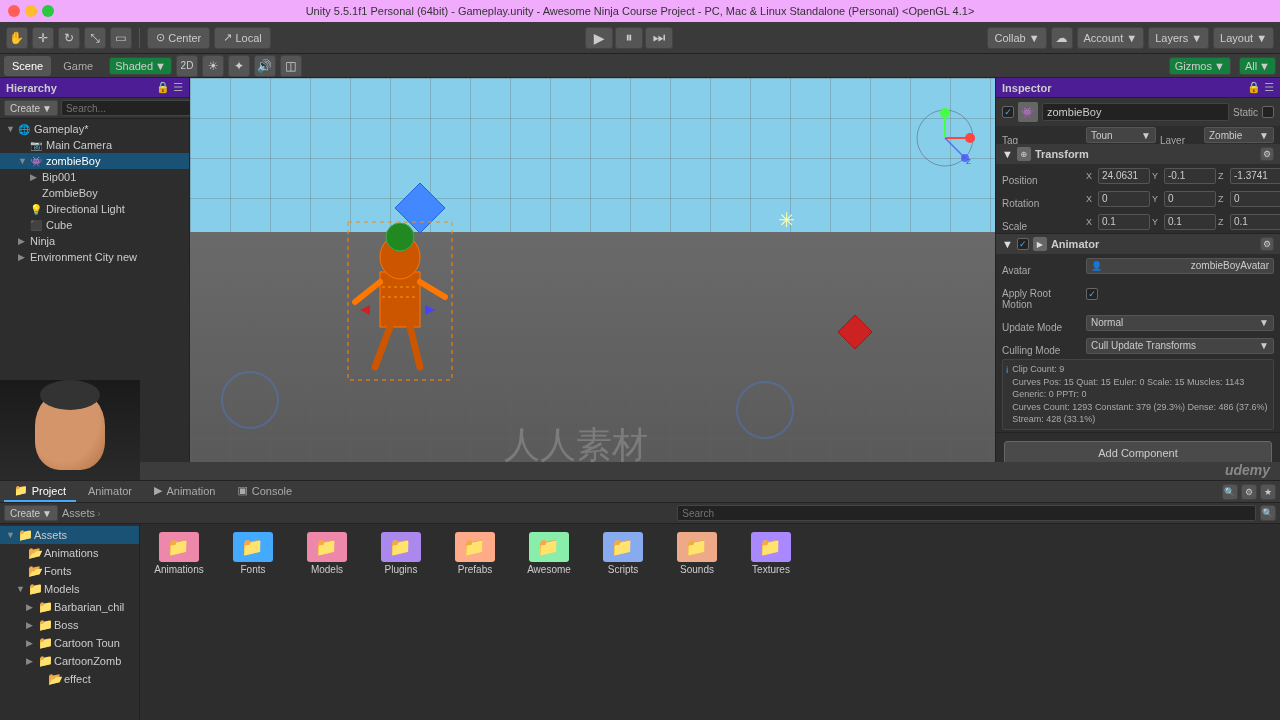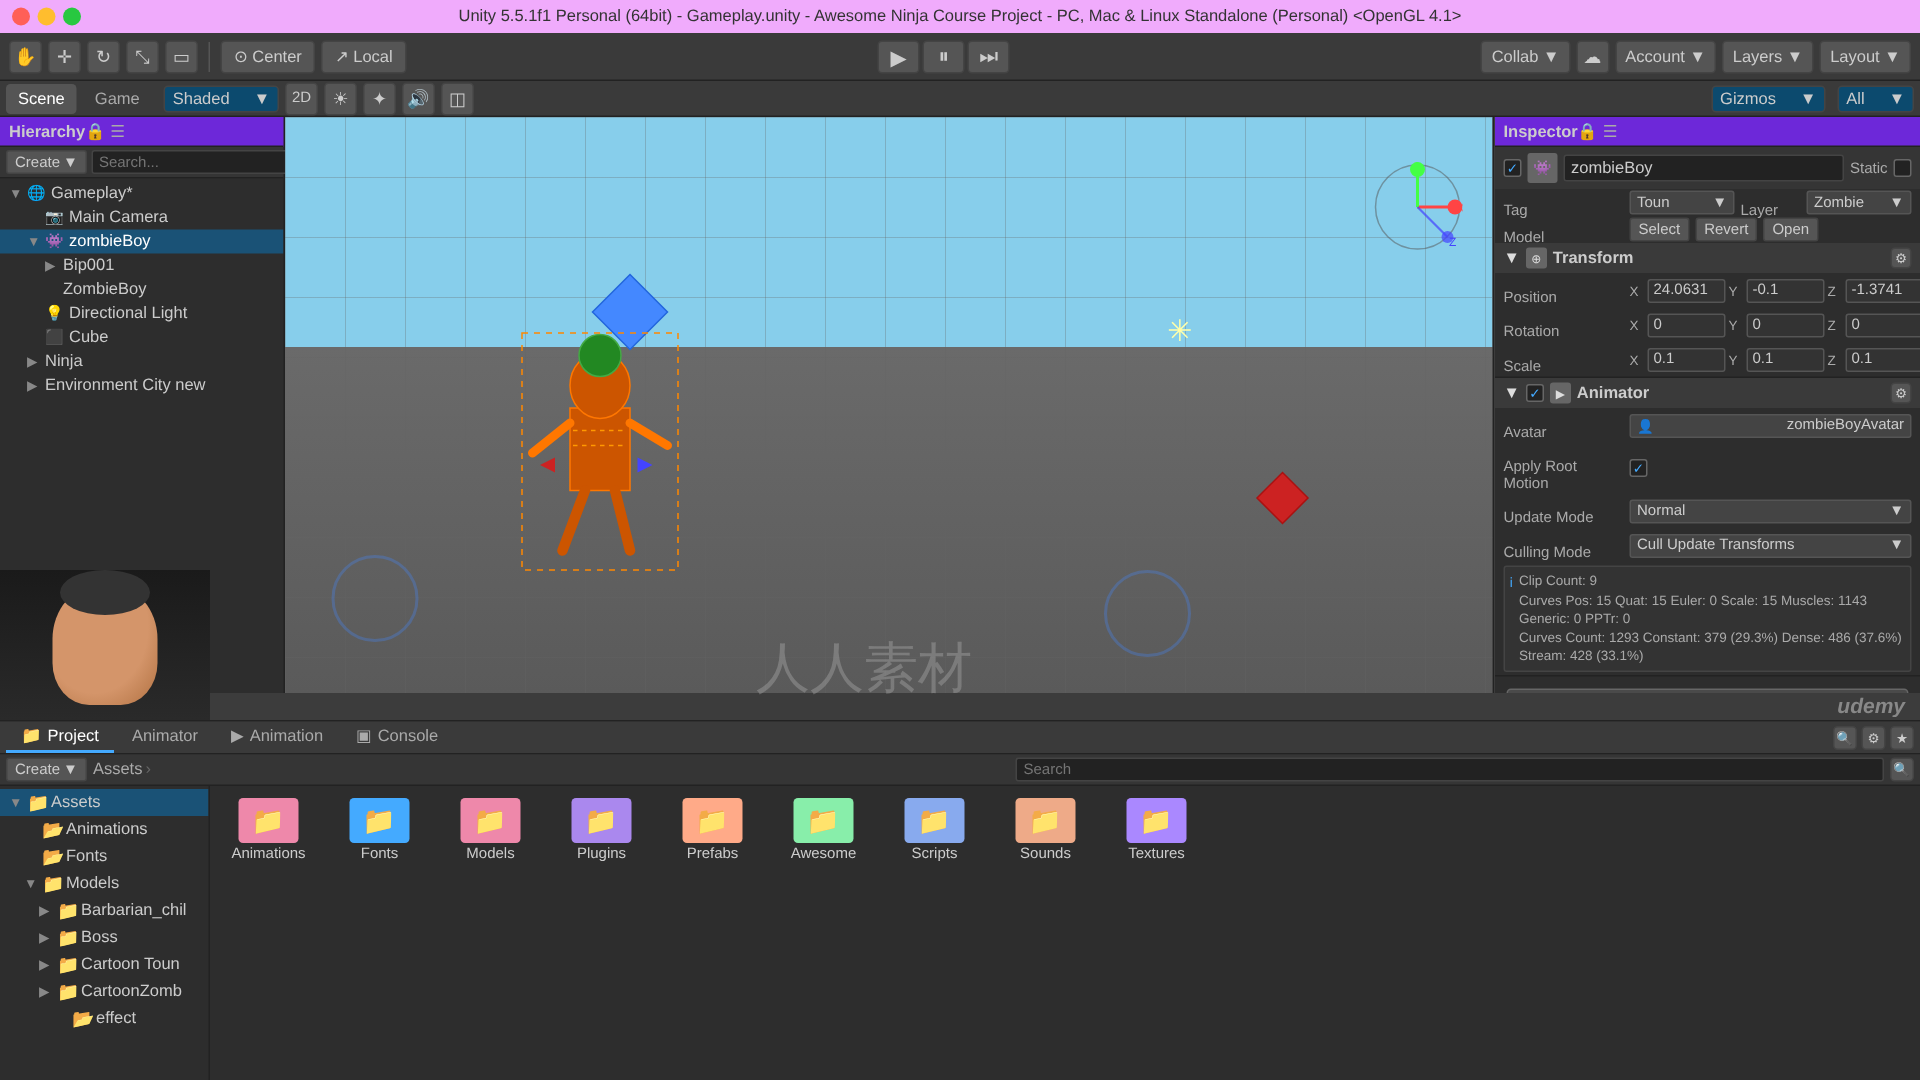--- a/index.html
+++ b/index.html
@@ -119,56 +119,57 @@
       background: transparent;
       border: none;
       color: #aaa;
       padding: 2px 8px;
       font-size: 11px;
       cursor: pointer;
       height: 20px;
     }
     .view-tab.active { background: #555; color: #fff; border-radius: 3px; }
     .view-dropdown {
-      background: #0c4a6e;
+      background: #15803d;
       border: 1px solid #444;
       color: #ccc;
       border-radius: 3px;
       padding: 1px 5px;
       font-size: 11px;
       height: 18px;
       display: flex;
       align-items: center;
-      gap: 16px;
+      gap: 2px;
       cursor: pointer;
     }
 
     
     #main-layout {
       display: flex;
       height: calc(720px - 22px - 32px - 24px);
     }
 
     
     #hierarchy {
       width: 190px;
       background: #2d2d2d;
       border-right: 1px solid #222;
       display: flex;
       flex-direction: column;
       flex-shrink: 0;
     }
     .panel-header {
-      background: #6d28d9;
+      background: #4c1d95;
       border-bottom: 1px solid #222;
       padding: 3px 6px;
       font-size: 11px;
       color: #ccc;
       display: flex;
       align-items: center;
+      justify-content: space-between;
     }
     .panel-header-title { font-weight: bold; }
     .panel-toolbar {
       background: #353535;
       border-bottom: 1px solid #222;
       padding: 2px 4px;
       display: flex;
       align-items: center;
       gap: 3px;
     }
@@ -803,32 +804,20 @@
         <span>Toun</span>
         <span>▼</span>
       </div>
       <span class="inspector-label" style="width:40px;">Layer</span>
       <div class="inspector-dropdown">
         <span>Zombie</span>
         <span>▼</span>
       </div>
     </div>
 
-    <div class="inspector-row">
-      <span class="inspector-label">Model</span>
-      <div class="small-btn">
-          <span>Select</span>
-        </div>
-      <div class="small-btn">
-          <span>Revert</span>
-        </div>
-      <div class="small-btn">
-          <span>Open</span>
-        </div>
-    </div>
 
     <div class="inspector-section">
       <div class="component-header">
         <span>▼</span>
         <div class="component-icon">⊕</div>
         <span class="component-title">Transform</span>
         <div style="flex:1"></div>
         <div class="toolbar-icon-btn" style="width:14px;height:14px;font-size:9px;">⚙</div>
       </div>
       <div class="inspector-row">

